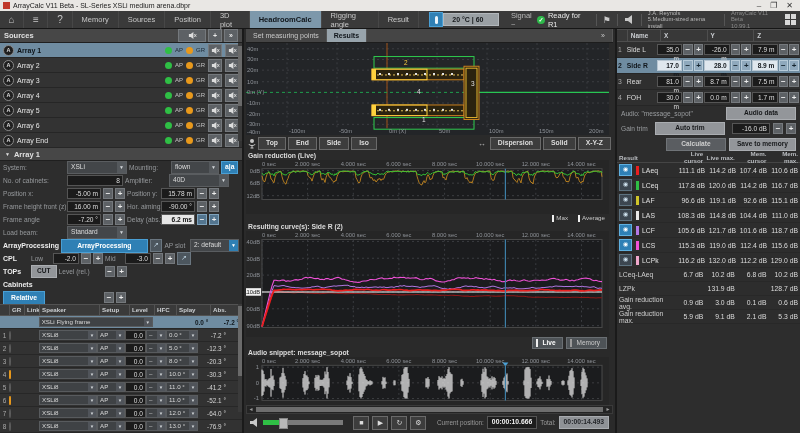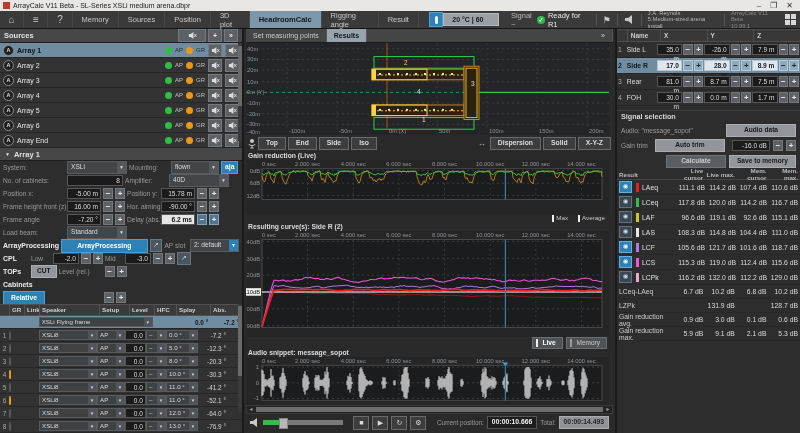--- a/index.html
+++ b/index.html
@@ -984,21 +984,20 @@
             <span class="pp">+</span>
             <span class="nbox">0.0 m</span>
             <span class="mm">−</span>
             <span class="pp">+</span>
             <span class="nbox">1.7 m</span>
             <span class="mm">−</span>
             <span class="pp">+</span>
           </div>
         </div>
 
-      <div class="sechead">Signal selection</div>
       <div class="sigrow">
         <span class="siglab">Audio: "message_sopot"</span>
         <span class="spacer"></span>
         <span class="gbtn" style="width:58px;text-align:center">Audio data</span>
       </div>
       <div class="sigrow">
         <span class="siglab">Gain trim</span>
         <span class="gbtn" style="flex:1;text-align:center;margin:0 4px;">Auto trim</span>
         <span class="nbox" style="width:38px">-16.0 dB</span>
         <span class="mm">−</span>

